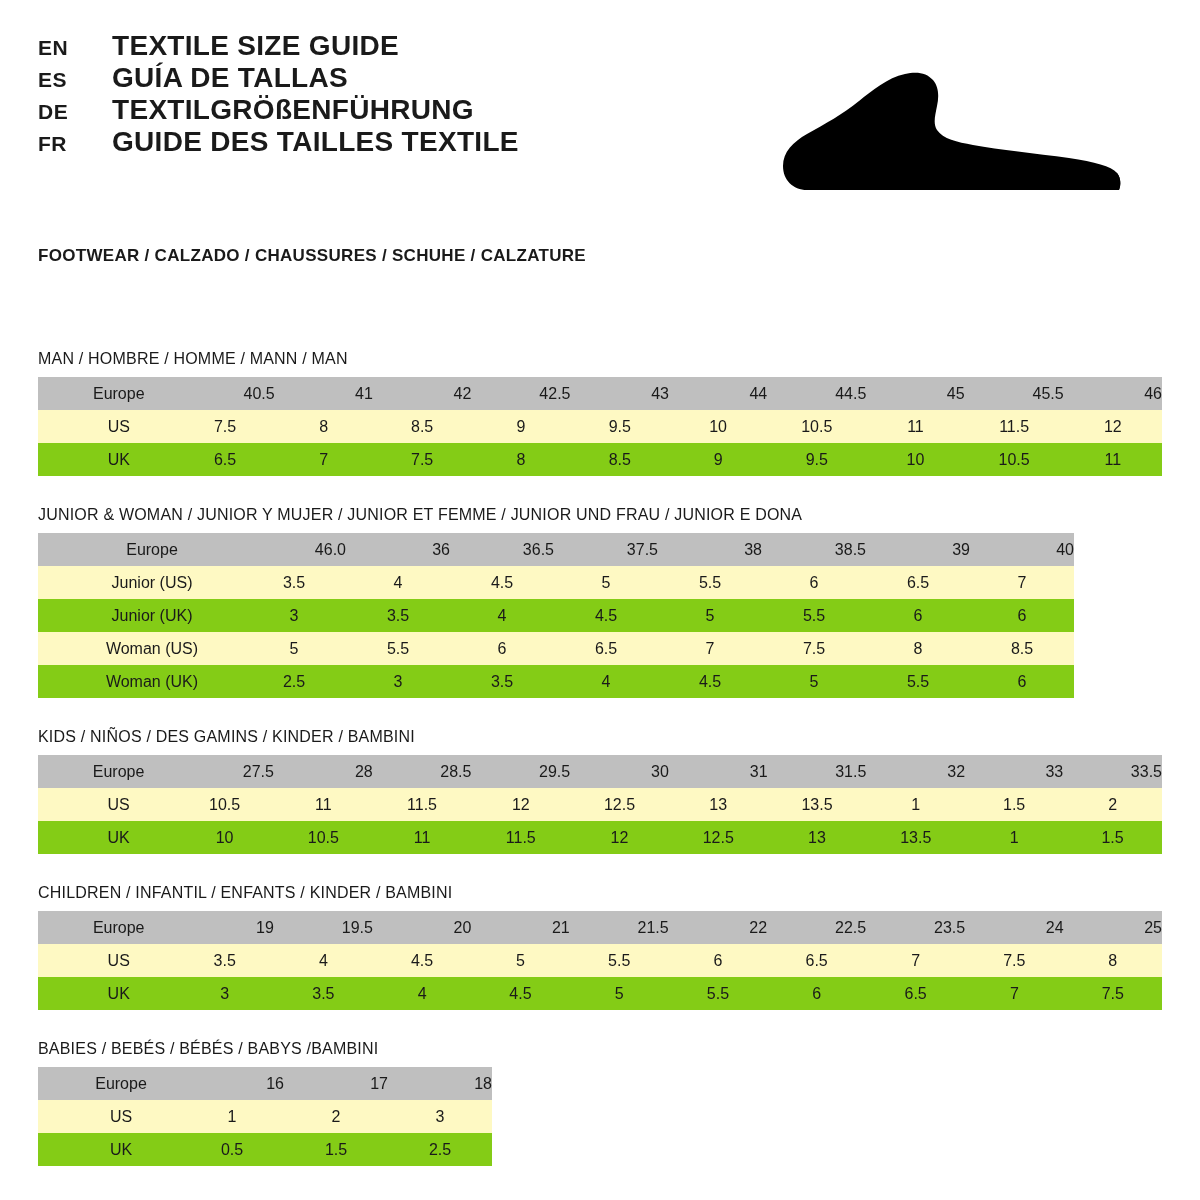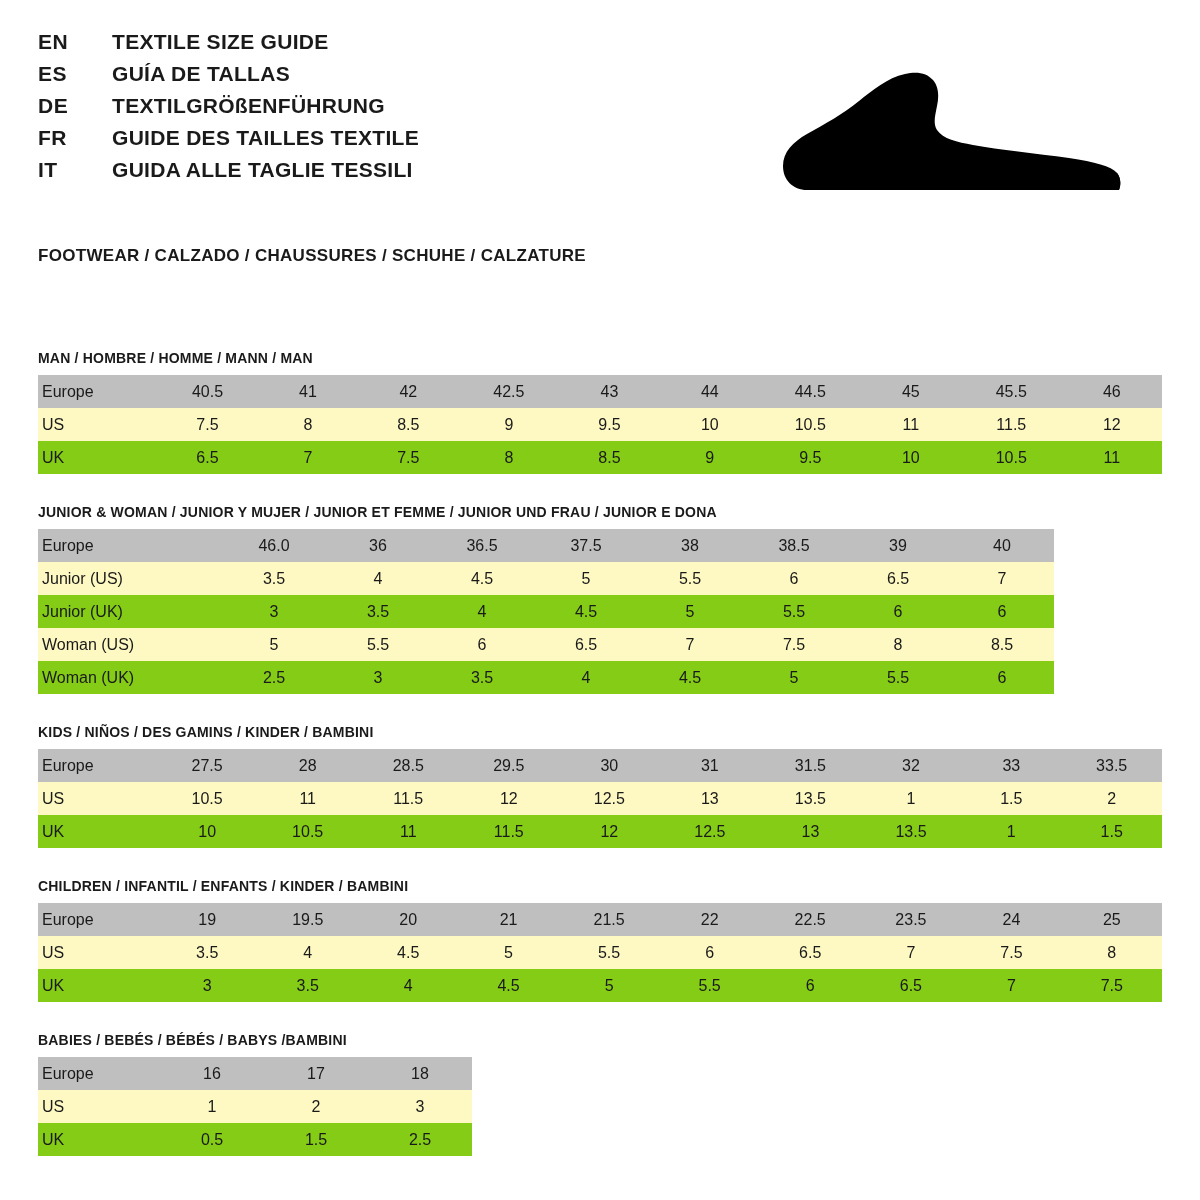--- a/index.html
+++ b/index.html
@@ -37,21 +37,21 @@
     align-items: baseline;
     height: 32px;
   }
   .lang-code {
     width: 74px;
     font-size: 21px;
     font-weight: bold;
     letter-spacing: 0.5px;
   }
   .lang-text {
-    font-size: 21px;
+    font-size: 28px;
     font-weight: bold;
     letter-spacing: 0.3px;
   }
 
   .shoe-wrap {
     width: 360px;
     height: 160px;
     margin-right: 30px;
     margin-top: 22px;
     display: flex;
@@ -66,44 +66,44 @@
     letter-spacing: 0.3px;
   }
 
   
   .section {
     margin-top: 30px;
   }
   .section.first { margin-top: 84px; }
 
   .section-title {
-    font-size: 14px;
-    font-weight: bold;
+    font-size: 16px;
+    font-weight: normal;
     margin-bottom: 9px;
     letter-spacing: 0.2px;
   }
 
   table.size-table {
     border-collapse: collapse;
     table-layout: fixed;
   }
   table.size-table td {
     font-size: 16px;
     height: 33px;
     padding: 0;
     text-align: center;
     vertical-align: middle;
     color: #1a1a1a;
   }
   table.size-table td.rowlabel {
-    text-align: left;
-    padding-left: 4px;
+    text-align: center;
+    padding-left: 24px;
     width: 118px;
   }
-  tr.shaded td { background: #bfbfbf; }
+  tr.shaded td { background: #bfbfbf; text-align: right; }
   tr.plain td { background: #fef9c3; }
   tr.alt td { background: #84cc16; }
 
   
   .w10 td:not(.rowlabel) { width: 104px; }
   .w3  td:not(.rowlabel) { width: 104px; }
 </style>
 </head>
 <body>
 
@@ -120,24 +120,20 @@
         <div class="lang-text">GUÍA DE TALLAS</div>
       </div>
       <div class="lang-row">
         <div class="lang-code">DE</div>
         <div class="lang-text">TEXTILGRÖßENFÜHRUNG</div>
       </div>
       <div class="lang-row">
         <div class="lang-code">FR</div>
         <div class="lang-text">GUIDE DES TAILLES TEXTILE</div>
       </div>
-      <div class="lang-row">
-        <div class="lang-code">IT</div>
-        <div class="lang-text">GUIDA ALLE TAGLIE TESSILI</div>
-      </div>
     </div>
 
     <div class="shoe-wrap">
       <svg width="350" height="125" viewBox="0 0 350 125" xmlns="http://www.w3.org/2000/svg" aria-hidden="true">
         <path fill="#000000" d="M6 96 C6 82 16 72 30 64 C48 54 66 44 82 31 C96 20 110 8 128 4 C140 1 150 3 156 10 C162 17 162 27 160 36 C158 46 156 54 160 60 C166 69 180 72 196 75 C224 80 262 84 292 88 C318 92 334 96 340 103 C344 108 344 115 342 120 L30 120 C16 120 6 110 6 96 Z"></path>
         <path fill="#000000" d="M300 96 C316 97 330 99 340 103 C344 108 344 115 342 120 L296 120 Z"></path>
       </svg>
     </div>
   </div>
 

